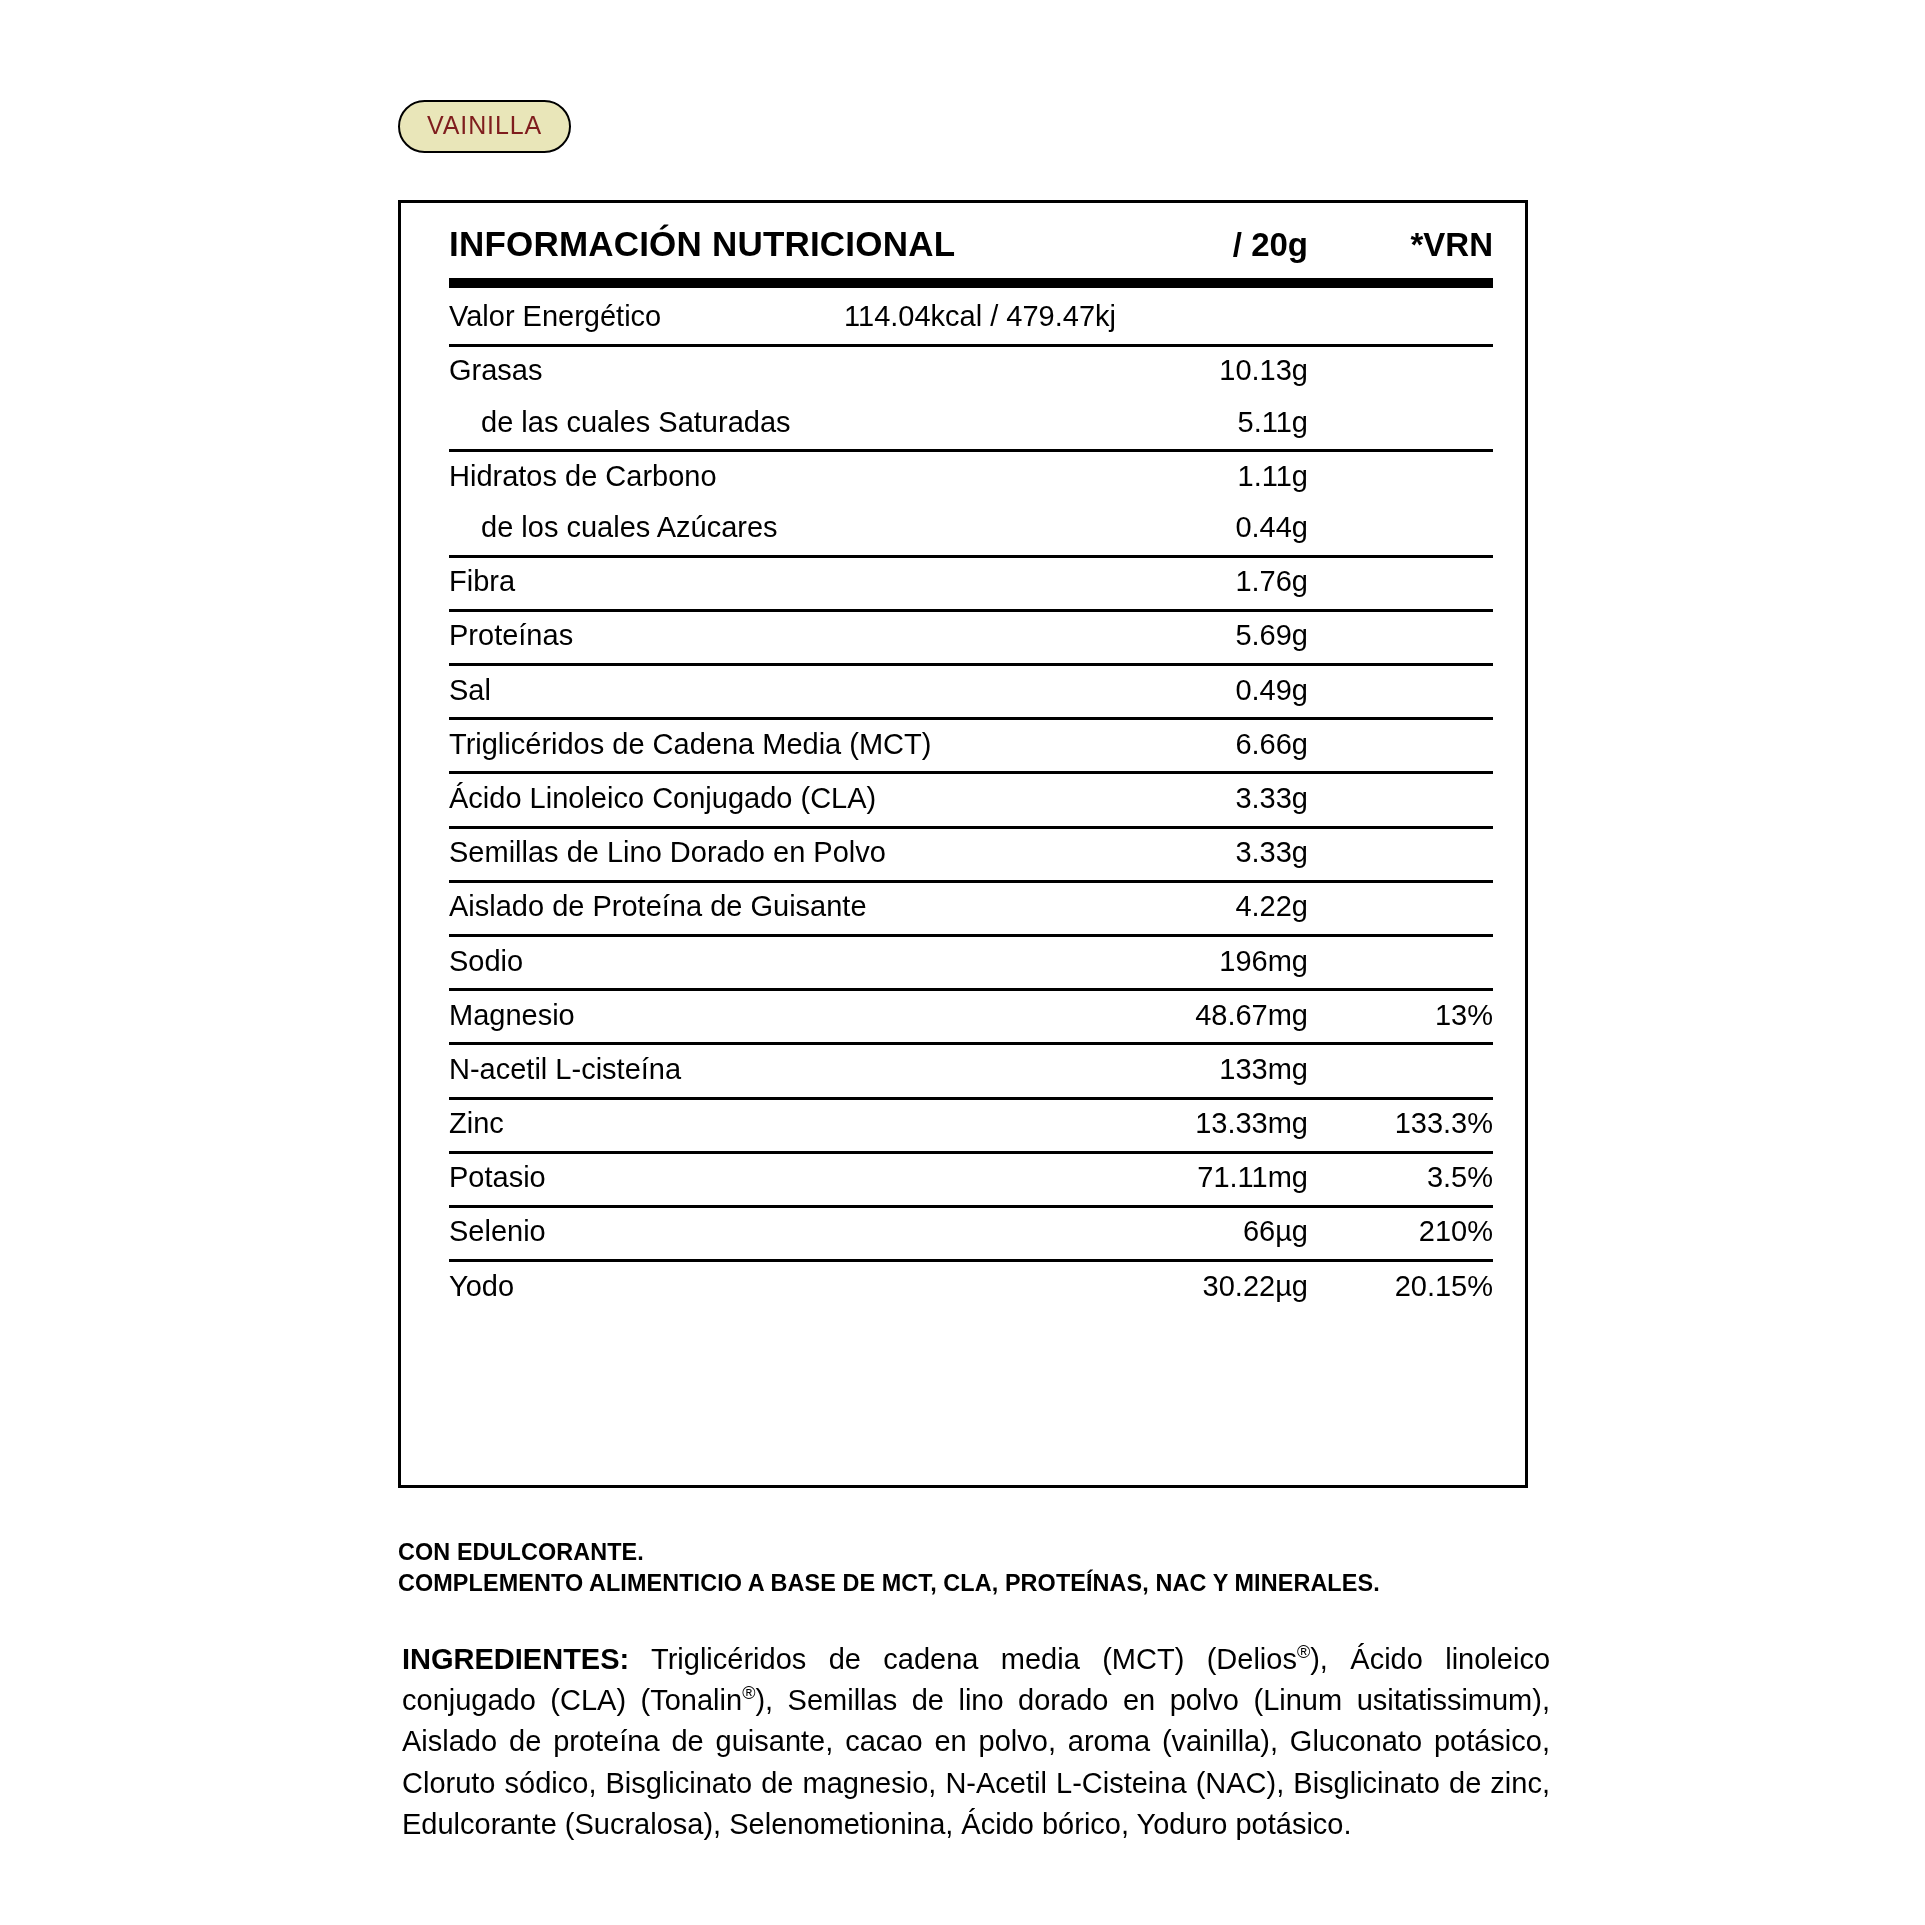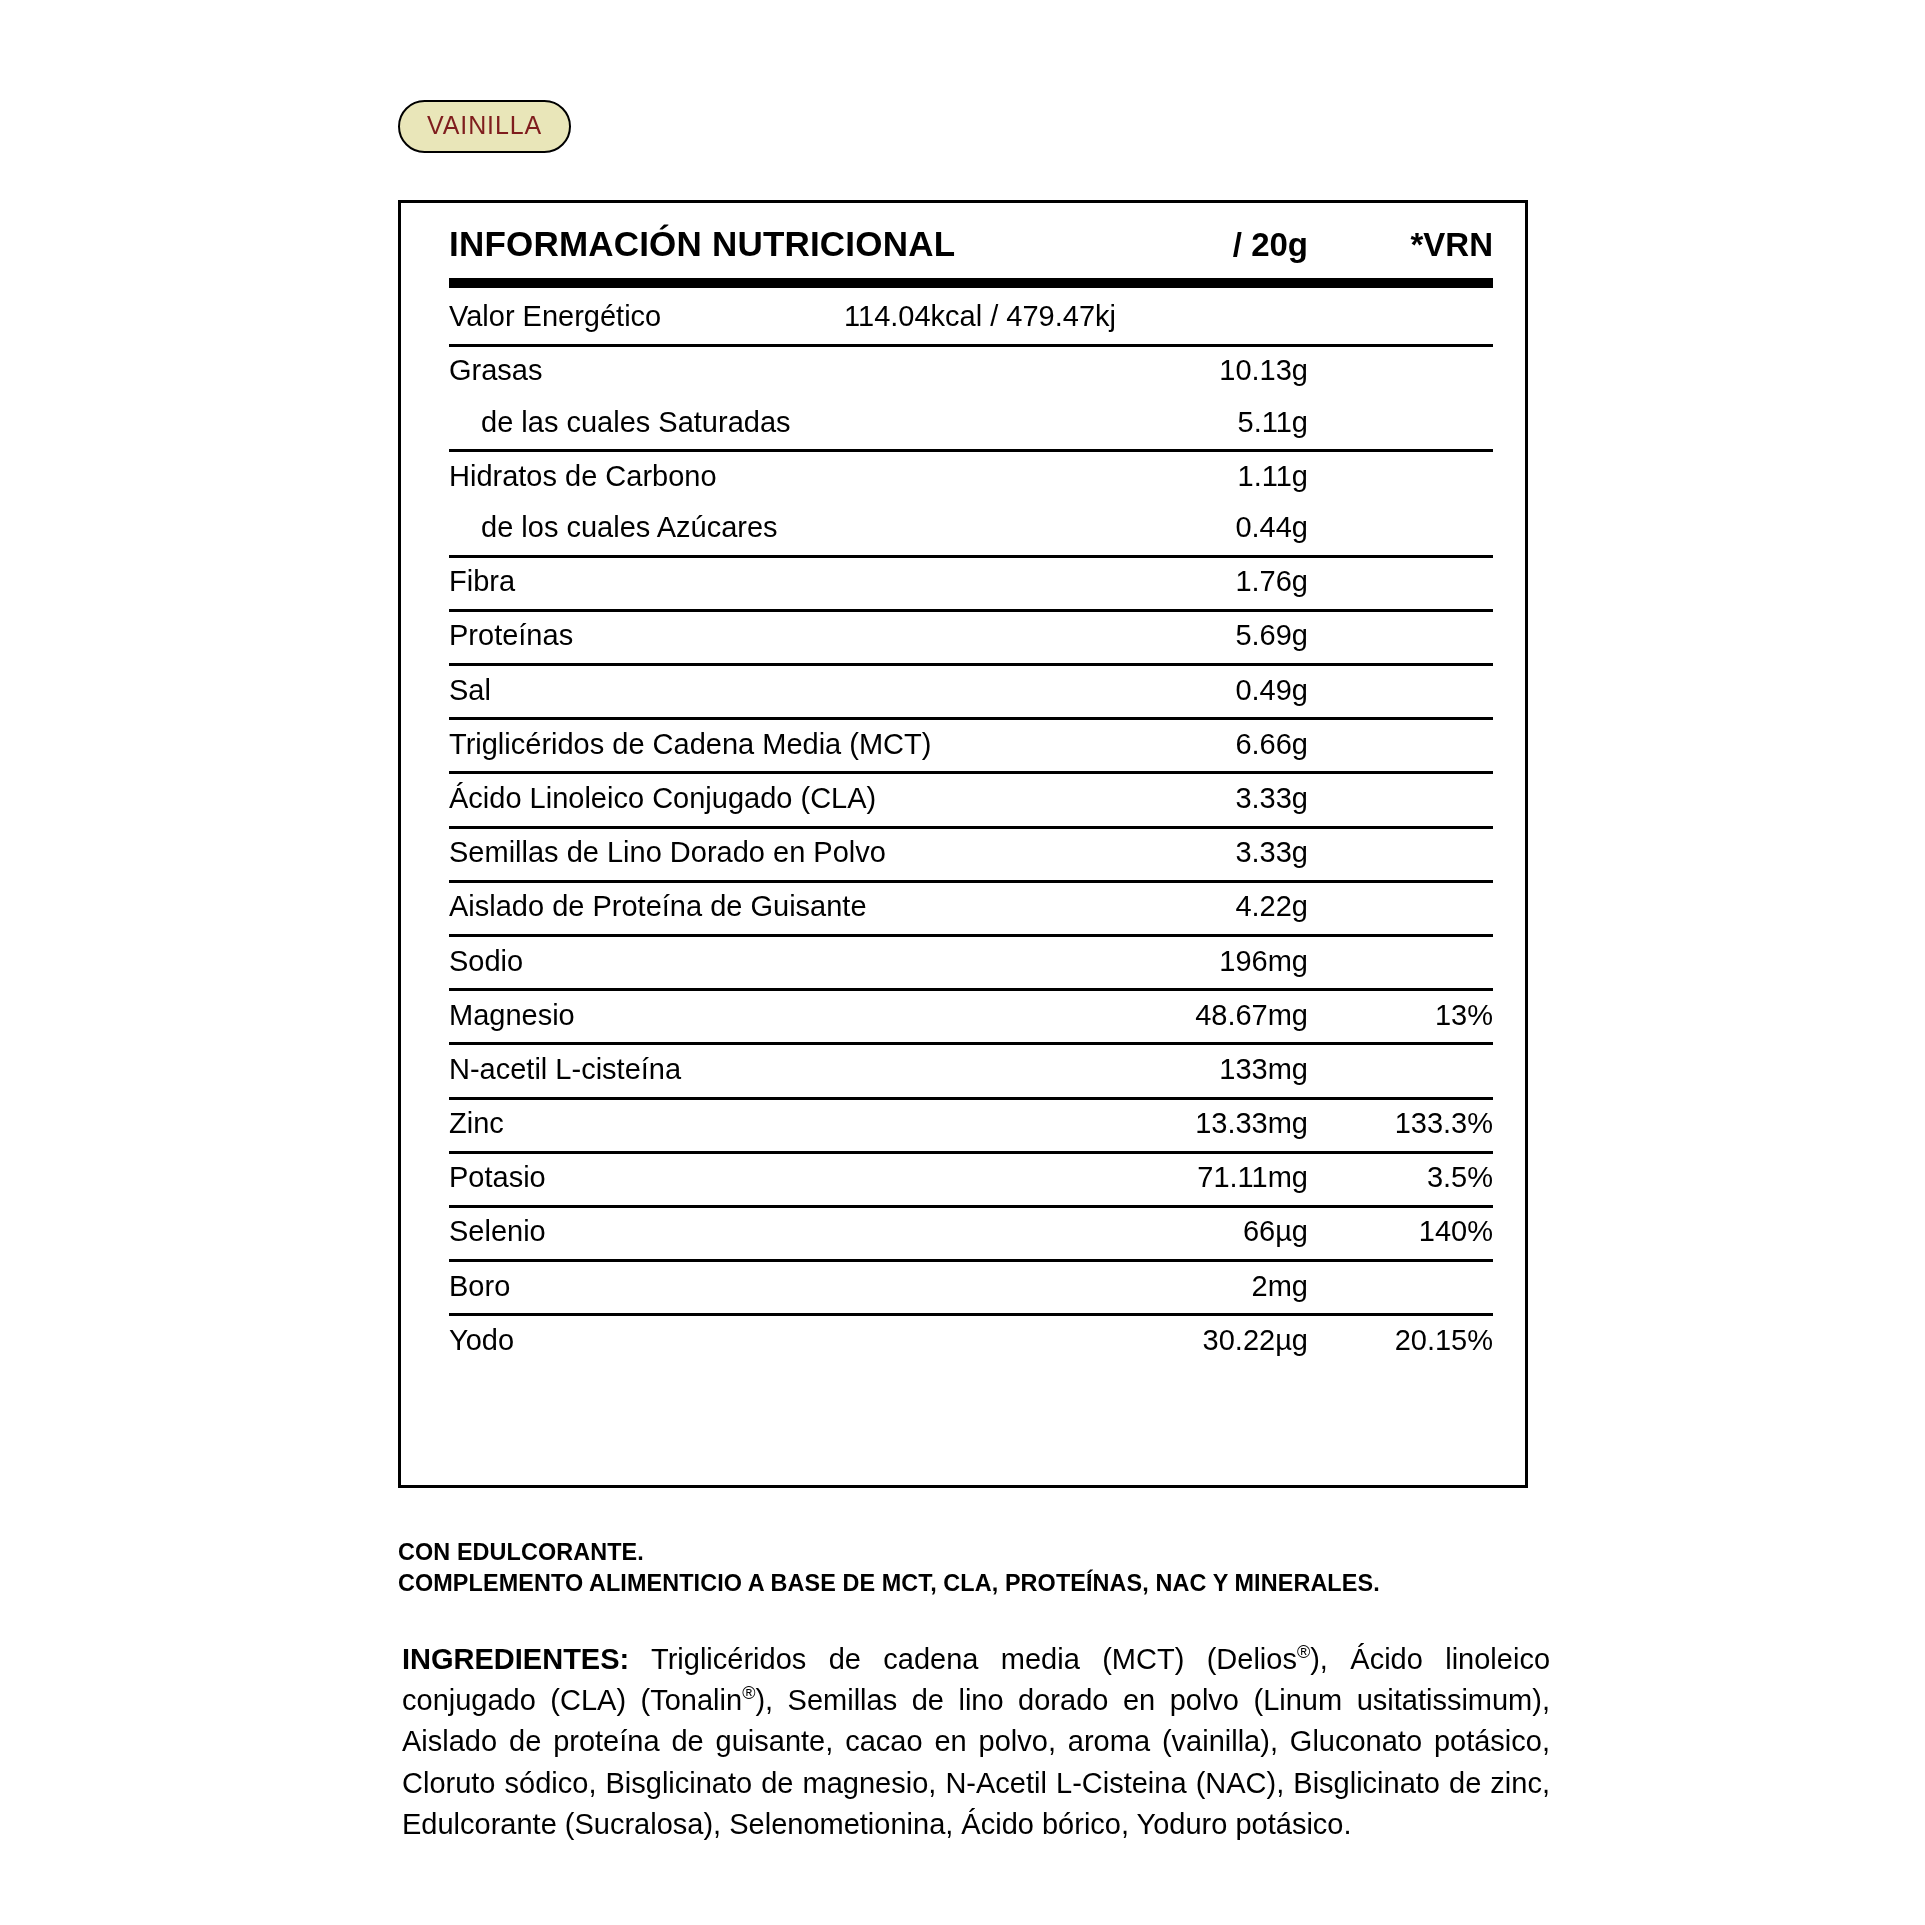--- a/index.html
+++ b/index.html
@@ -297,28 +297,21 @@
           <div class="nt-row">
             <div class="r-label">Potasio</div>
             <div class="r-value">71.11mg</div>
             <div class="r-vrn">3.5%</div>
           </div>
         </div>
         <div class="nt-group">
           <div class="nt-row">
             <div class="r-label">Selenio</div>
             <div class="r-value">66µg</div>
-            <div class="r-vrn">140%</div>
-          </div>
-        </div>
-        <div class="nt-group">
-          <div class="nt-row">
-            <div class="r-label">Boro</div>
-            <div class="r-value">2mg</div>
-            <div class="r-vrn"></div>
+            <div class="r-vrn">210%</div>
           </div>
         </div>
         <div class="nt-group no-rule">
           <div class="nt-row">
             <div class="r-label">Yodo</div>
             <div class="r-value">30.22µg</div>
             <div class="r-vrn">20.15%</div>
           </div>
         </div>
       </div>

